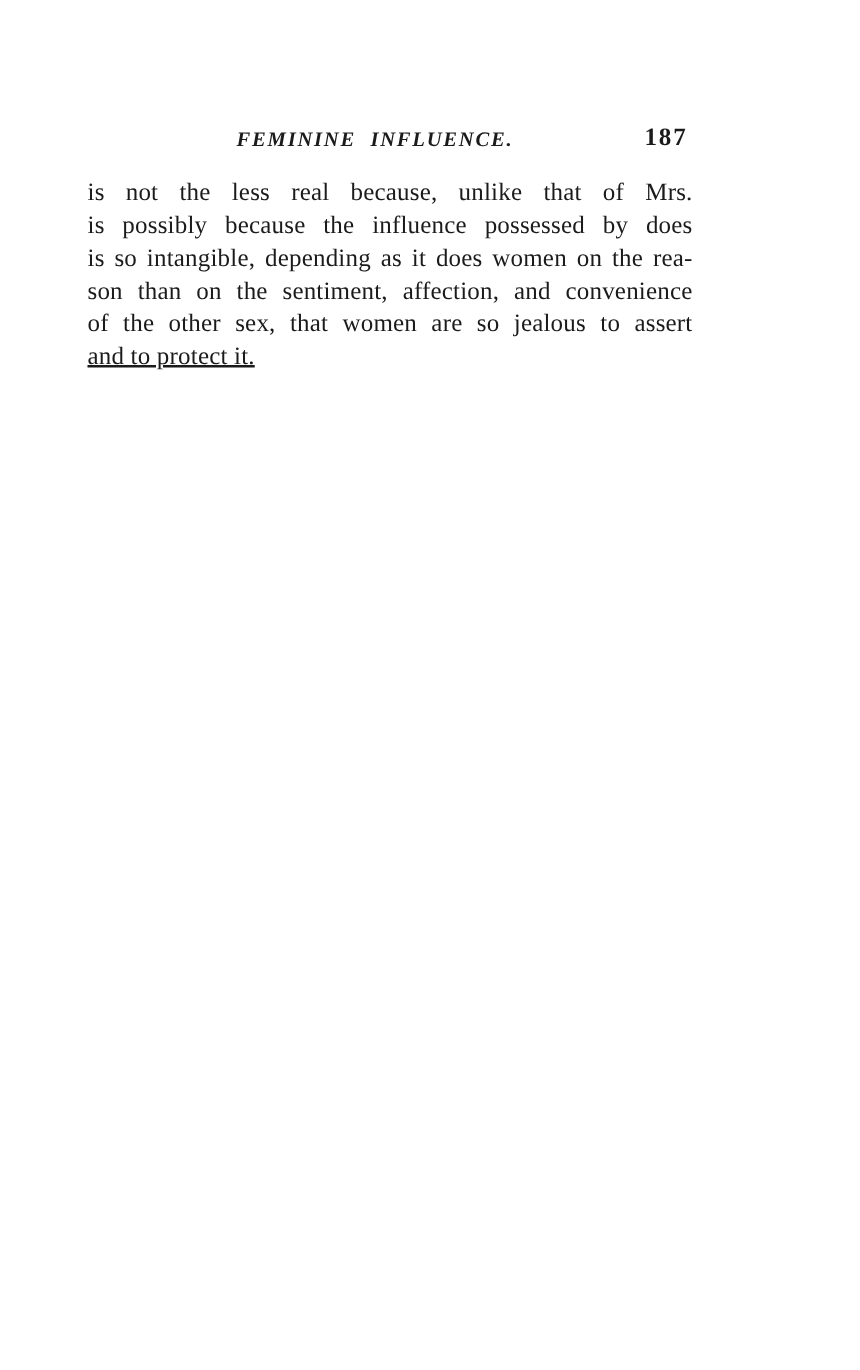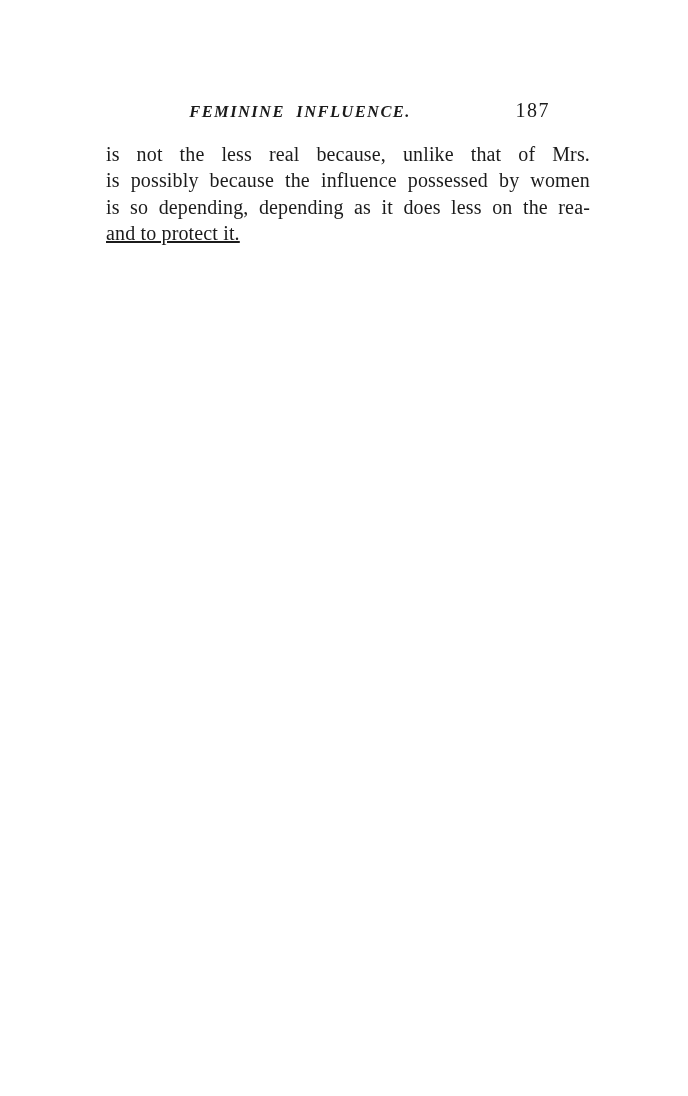--- a/index.html
+++ b/index.html
@@ -36,32 +36,31 @@
     letter-spacing: 1.4px;
     word-spacing: 6px;
     white-space: nowrap;
   }
   .page-number {
     position: absolute;
     right: 4px;
     top: 0;
     font-size: 20px;
     letter-spacing: 1.5px;
-    font-weight: normal;
+    font-weight: bold;
   }
   
   .body-paragraph {
     position: absolute;
     left: 70px;
     top: 141px;
     width: 484px;
     font-size: 20px;
     line-height: 26.3px;
     letter-spacing: 0.15px;
-    margin-left: 36px;
   }
   .text-line {
     text-align: justify;
     text-align-last: justify;
     white-space: normal;
   }
   .text-line:last-child {
     text-align-last: left;
     text-decoration: underline;
   }
@@ -71,18 +70,20 @@
 
 <div class="page">
 
   <div class="running-header">
     <div class="running-title">FEMININE INFLUENCE.</div>
     <div class="page-number">187</div>
   </div>
 
   <div class="body-paragraph">
     <div class="text-line">is not the less real because, unlike that of Mrs.</div>
-    <div class="text-line">is possibly because the influence possessed by women</div>
-    <div class="text-line">is so depending, depending as it does less on the rea-</div>
+    <div class="text-line">is possibly because the influence possessed by does</div>
+    <div class="text-line">is so intangible, depending as it does women on the rea-</div>
+    <div class="text-line">son than on the sentiment, affection, and convenience</div>
+    <div class="text-line">of the other sex, that women are so jealous to assert</div>
     <div class="text-line">and to protect it.</div>
   </div>
 
 </div>
 
 </body></html>

